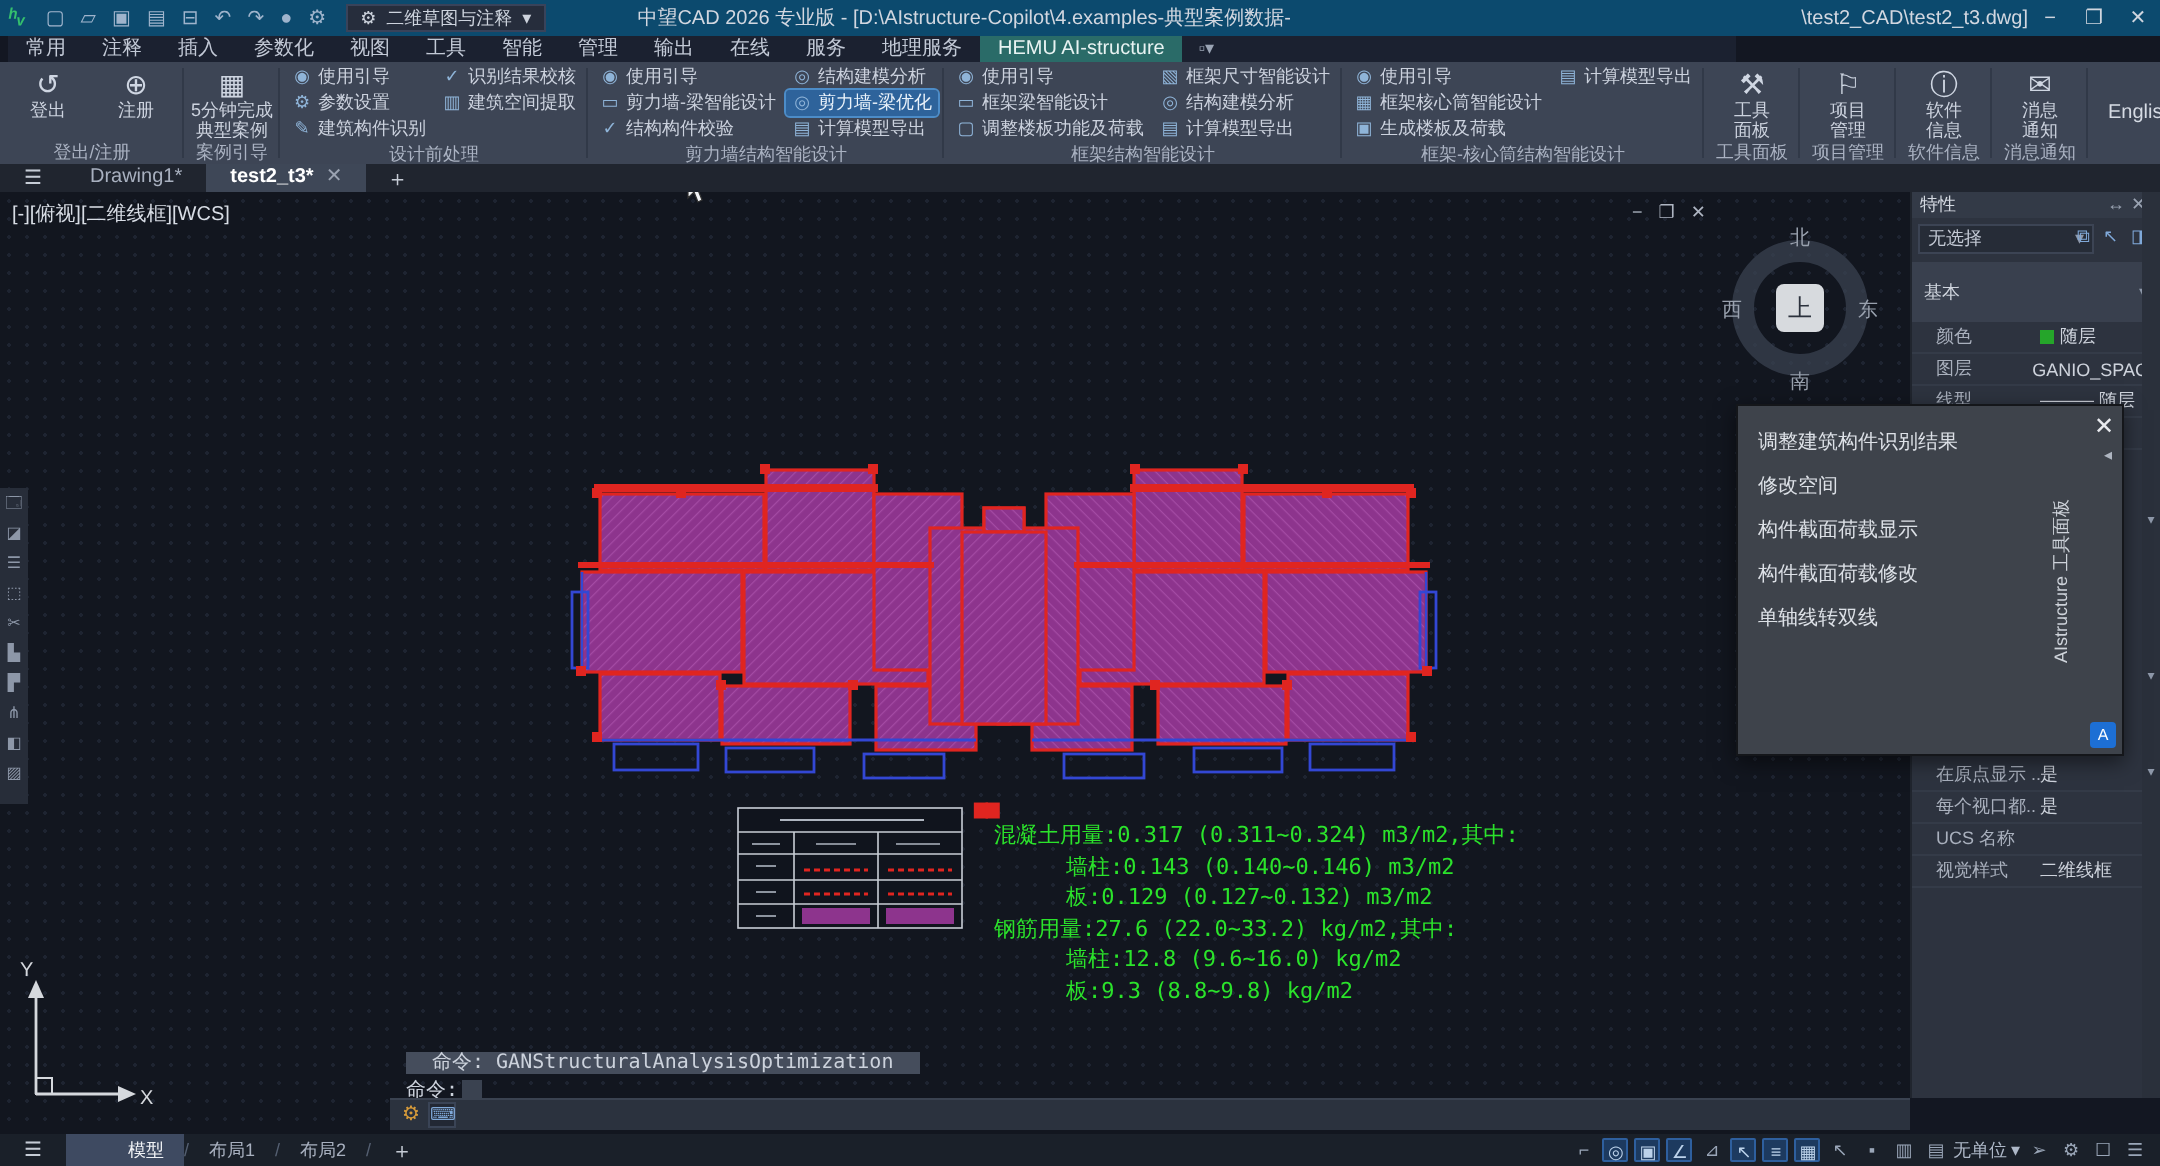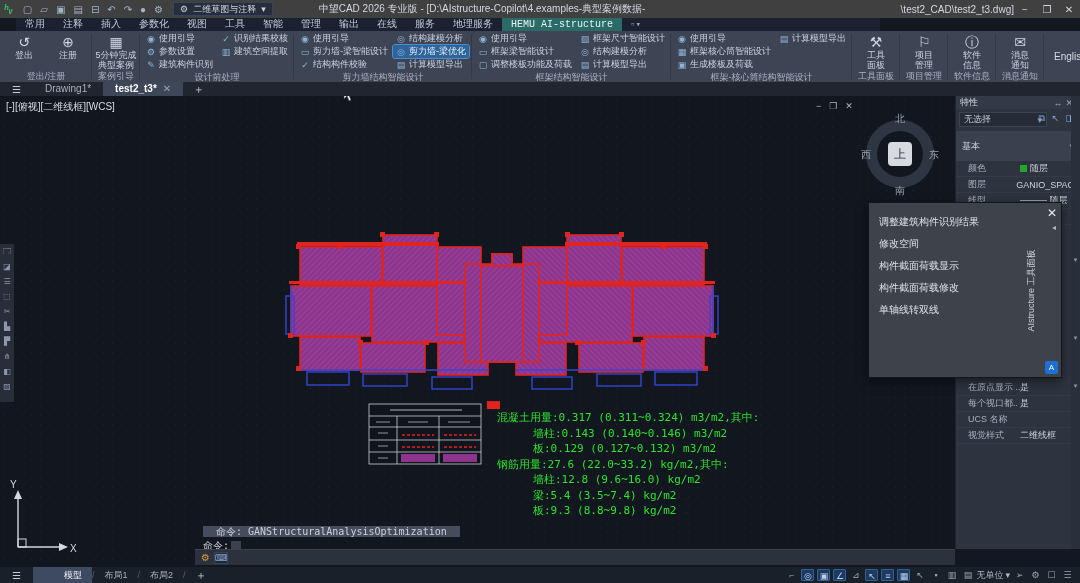--- a/index.html
+++ b/index.html
@@ -1,32 +1,32 @@
 <!DOCTYPE html>
 <html><head>
 <meta charset="utf-8">
 <style>
   * { margin:0; padding:0; box-sizing:border-box; }
   html,body { width:1080px; height:583px; overflow:hidden; background:#131722;
     font-family:"Liberation Sans","DejaVu Sans",sans-serif; }
 
   
   #titlebar { position:absolute; left:0; top:0; width:1080px; height:18px;
-    background:#404040; display:flex; align-items:center; color:#c6ccd8; font-size:10px; }
+    background:#0c4a6e; display:flex; align-items:center; color:#c6ccd8; font-size:10px; }
   .qat-ico { color:#9fb4cc; font-size:10px; margin:0 4px; }
   .logo { color:#35c06e; font-weight:bold; font-style:italic; margin:0 6px 0 4px; font-size:11px;}
   #workspace { background:#262d3c; border:1px solid #39435a; height:14px; display:flex;
     align-items:center; padding:0 6px; margin:0 6px; color:#cdd3dd; font-size:9px; gap:5px;}
   #app-title { flex:0 0 auto; margin-left:40px; color:#d2d7e0; font-size:10px; }
   #title-right { margin-left:auto; color:#d2d7e0; font-size:10px; }
   .win-ctl { color:#cfd5de; font-size:10px; width:22px; text-align:center; }
 
   
-  #menubar { position:absolute; left:16px; top:18px; width:864px; height:13px;
-    background:#1b2130; display:flex; align-items:center;font-family:Liberation Mono, monospace; }
+  #menubar { position:absolute; left:4px; top:18px; width:864px; height:13px;
+    background:#1b2130; display:flex; align-items:center; }
   .menu-item { color:#c2c9d6; font-size:10px; padding:0 9px; height:13px; line-height:13px; }
   .menu-item.active { background:#2a6b68; color:#e8f3f2; }
   .menu-extra { color:#9aa4b4; font-size:9px; padding:0 8px; }
 
   
   #ribbon { position:absolute; left:0; top:31px; width:1080px; height:51px;
     background:#3d4555; display:flex; align-items:stretch; }
   .rib-group { display:flex; flex-direction:column; padding:1px 3px 0 3px; position:relative; }
   .rib-group:after { content:""; position:absolute; right:0; top:3px; bottom:3px;
     width:1px; background:#313948; }
@@ -466,21 +466,20 @@
     <text x="70" y="456" fill="#d5d8dd" font-size="10">X</text>
   </svg>
 
   <div id="red-mark">▆▆</div>
   <div id="analysis">
       <div>混凝土用量:0.317 (0.311~0.324) m3/m2,其中:</div>
       <div class="ind">墙柱:0.143 (0.140~0.146) m3/m2</div>
       <div class="ind">板:0.129 (0.127~0.132) m3/m2</div>
       <div>钢筋用量:27.6 (22.0~33.2) kg/m2,其中:</div>
       <div class="ind">墙柱:12.8 (9.6~16.0) kg/m2</div>
-      <div class="ind">梁:5.4 (3.5~7.4) kg/m2</div>
       <div class="ind">板:9.3 (8.8~9.8) kg/m2</div>
     </div>
 
   <div id="cmd-history">
     <div class="hl-line"><span>命令: GANStructuralAnalysisOptimization</span></div>
     <div><span>命令:</span><span id="cmd-prompt-box"></span></div>
   </div>
 
   <div id="cmdbar">
     <span class="gear">⚙</span>

